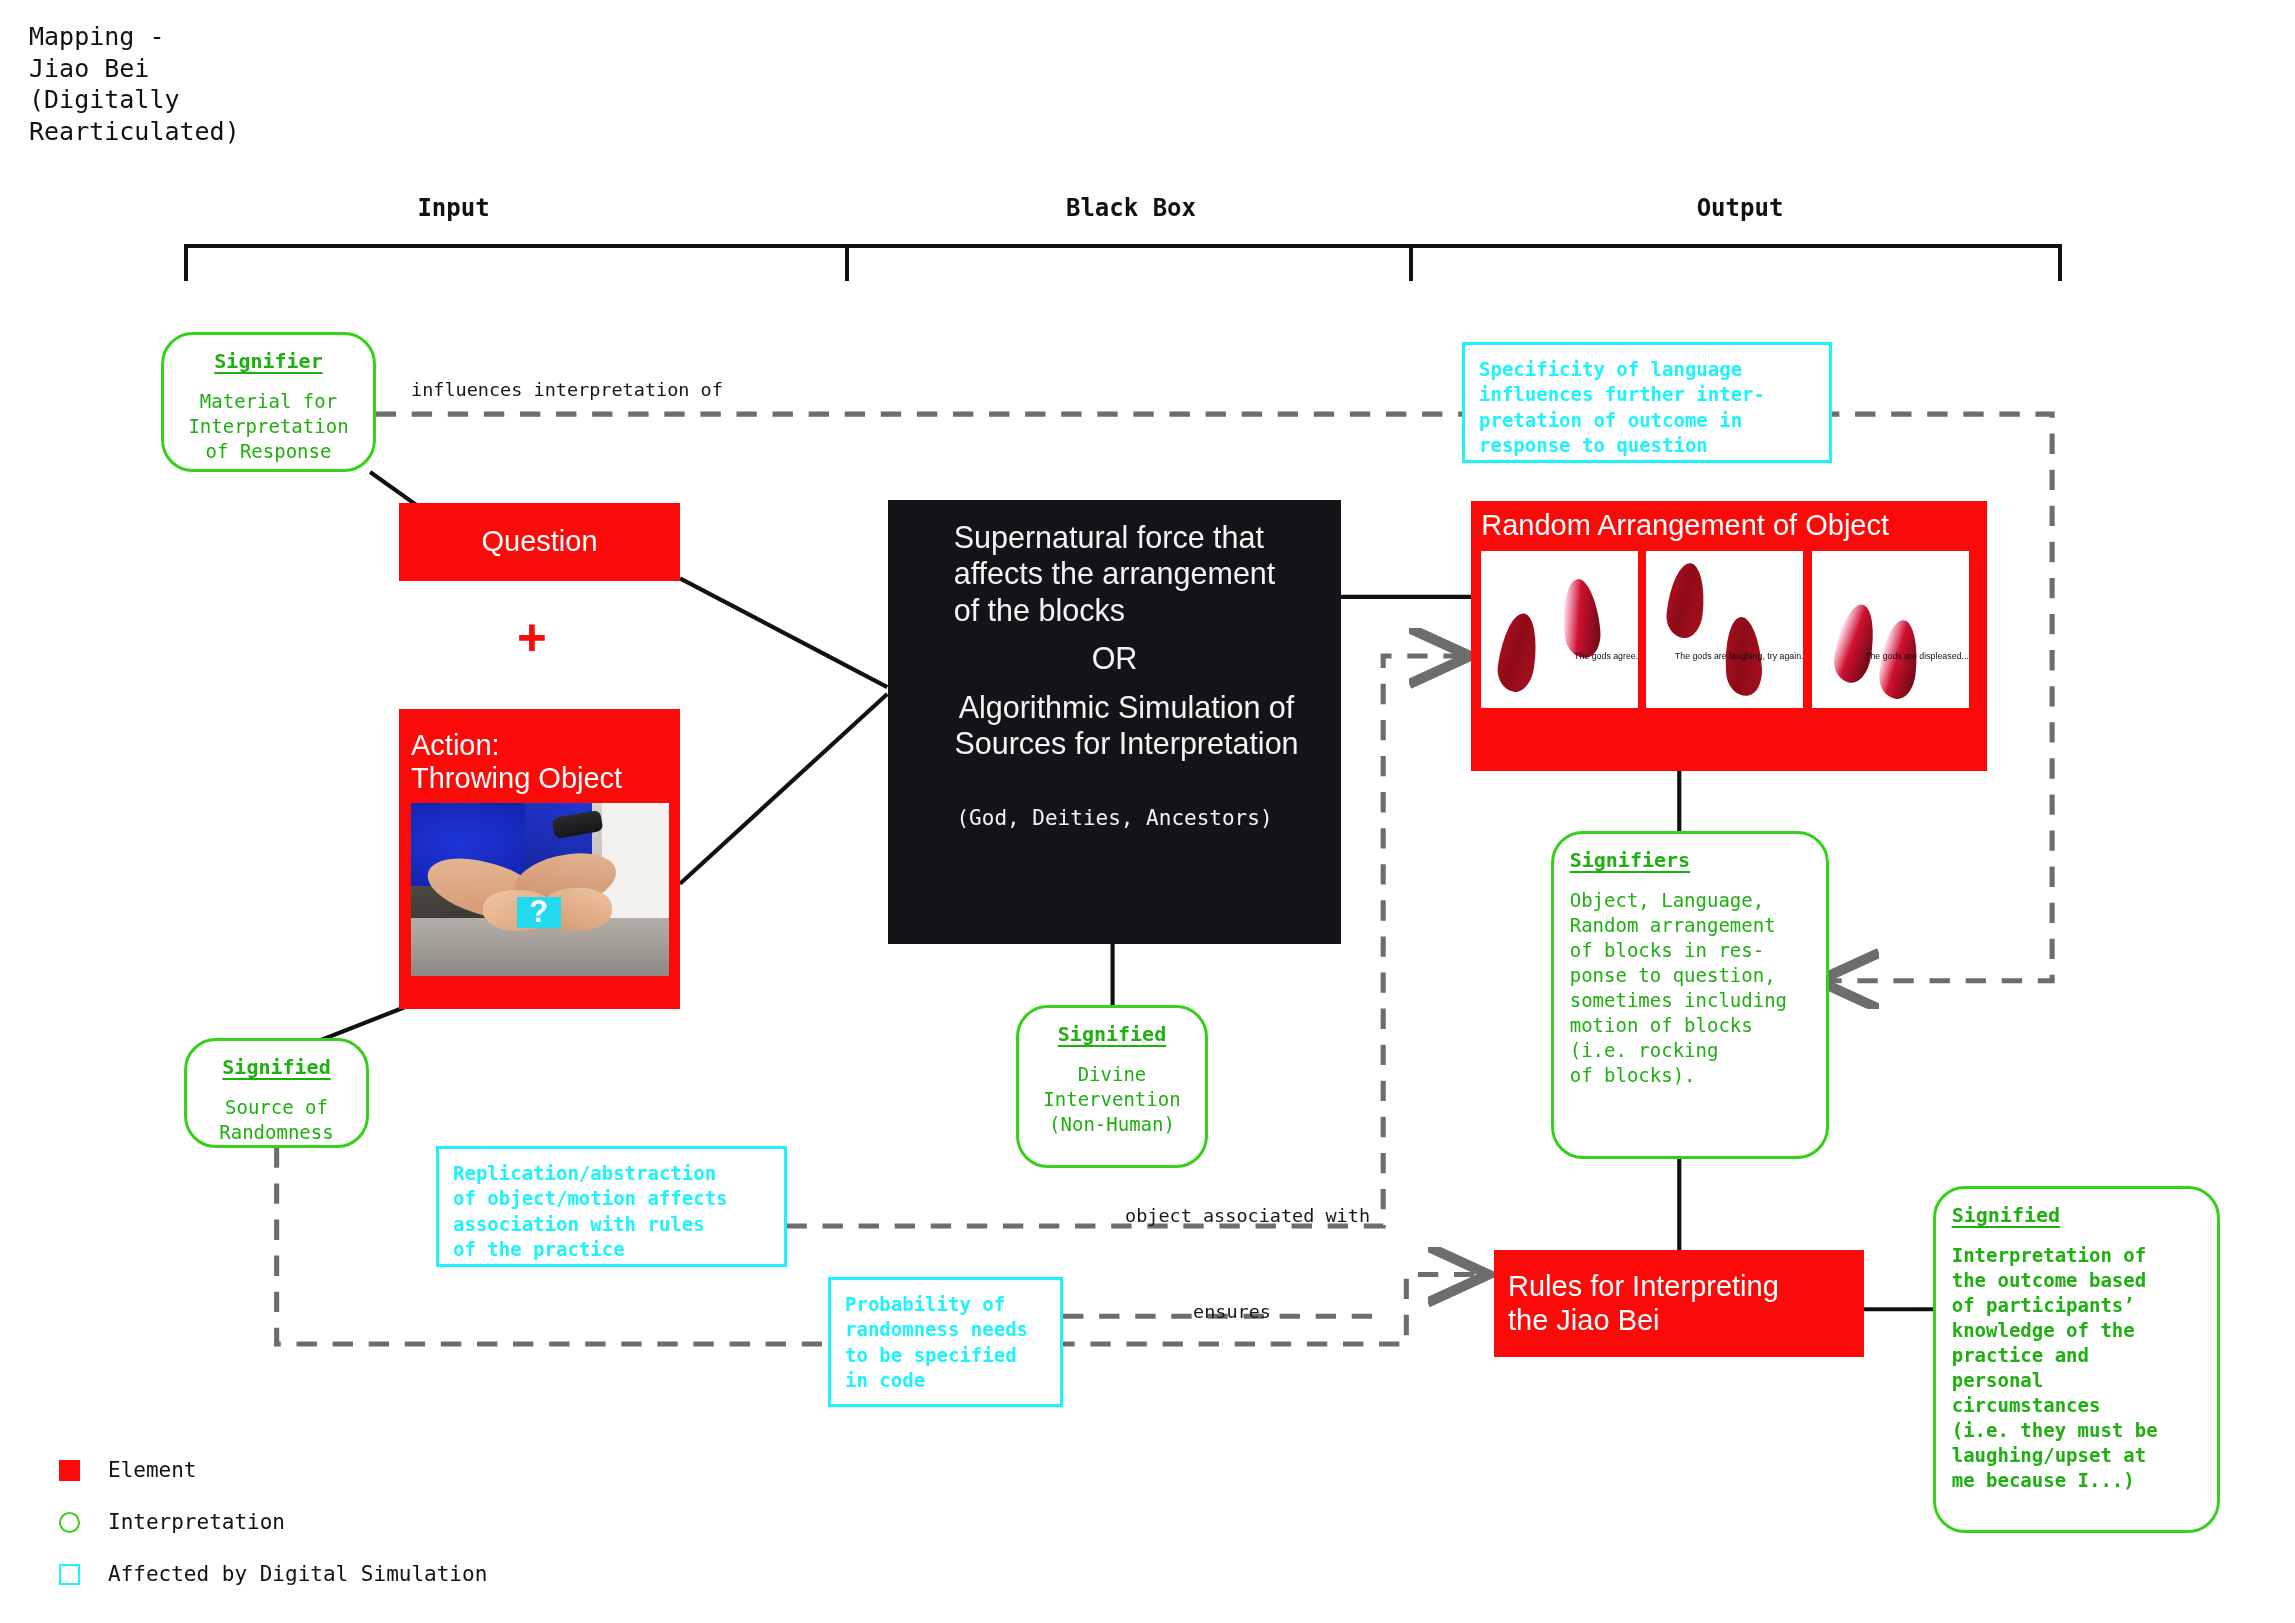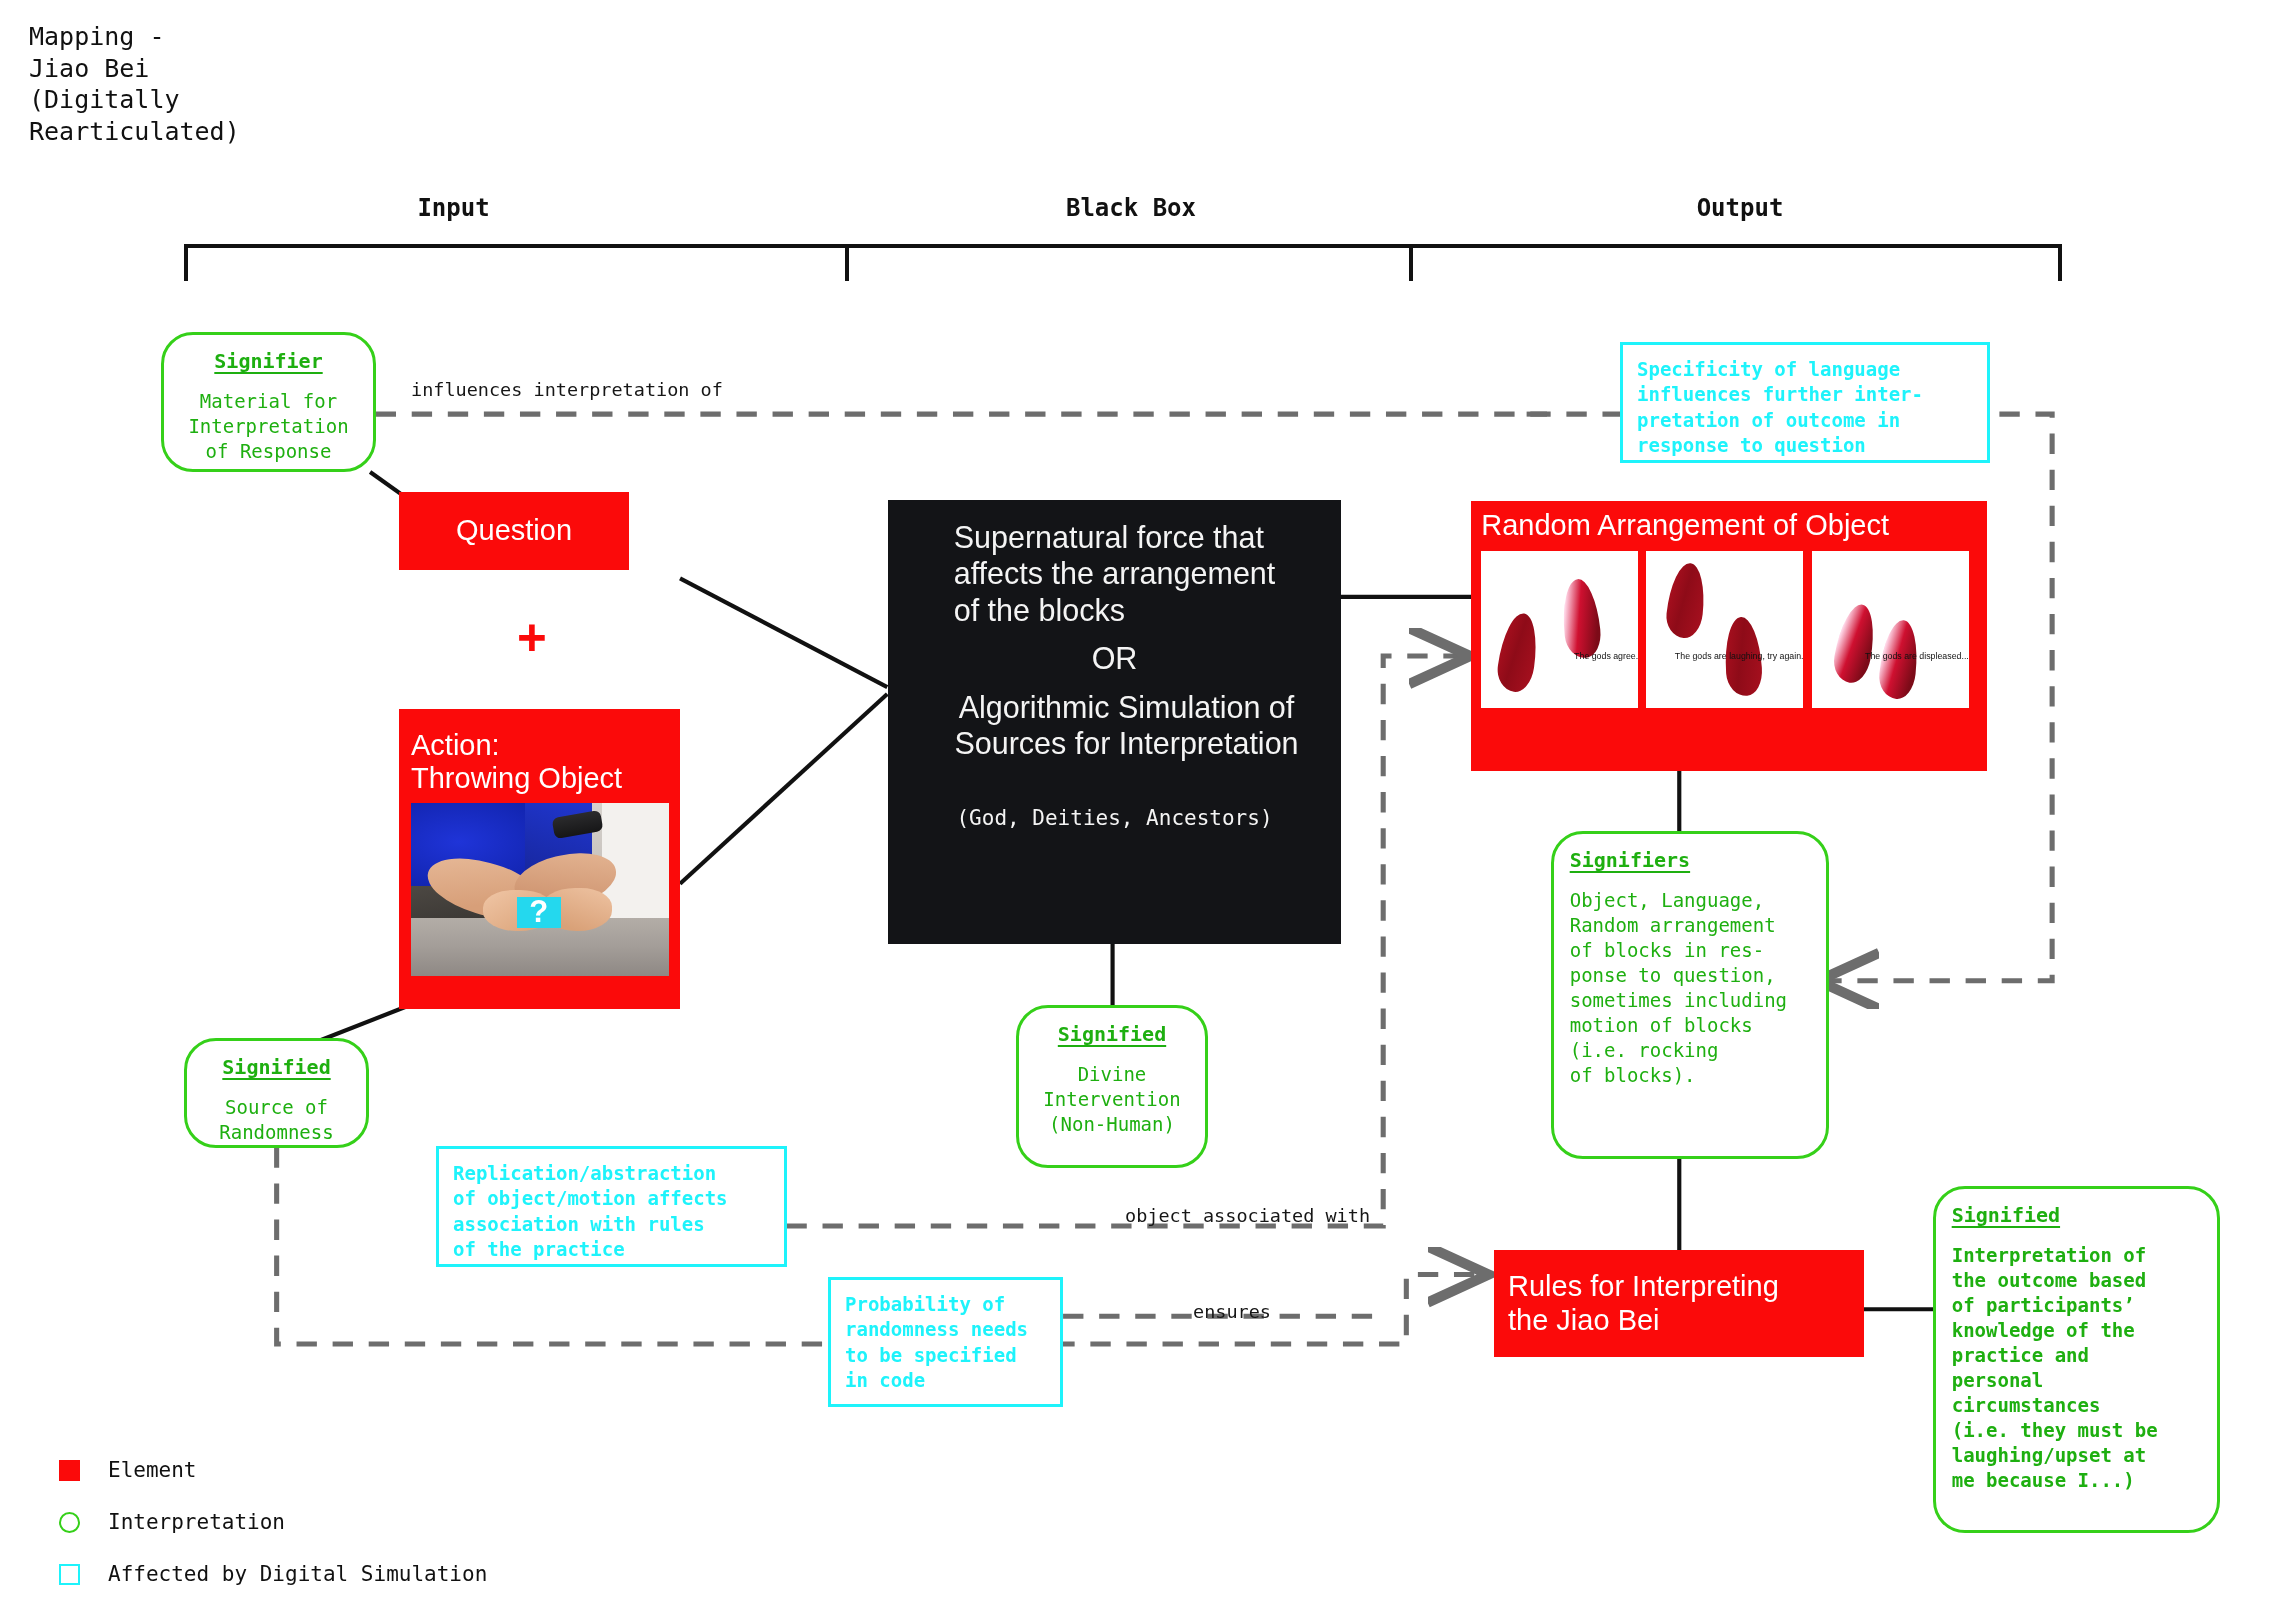--- a/index.html
+++ b/index.html
@@ -289,21 +289,21 @@
 
   <div class="node greenbox" style="left:161px; top:332px; width:215px; height:140px;">
     <div class="gb-inner gb-center">
       <div class="gb-title">Signifier</div>
       <div class="gb-body">Material for
 Interpretation
 of Response</div>
     </div>
   </div>
 
-  <div class="node redbox center" style="left:399px; top:492px; width:230px; height:78px;">
+  <div class="node redbox center" style="left:399px; top:503px; width:281px; height:78px;">
     <div class="redbox-title">Question</div>
   </div>
 
   <div class="plus-sign" style="left:517px; top:612px;">+</div>
 
   <div class="node redbox" style="left:399px; top:709px; width:281px; height:300px; padding:20px 12px;">
     <div class="redbox-title" style="white-space:pre-line;">Action:
 Throwing Object</div>
     <div class="photo-hands" style="margin-top:8.3px; width:258px; height:173px;">
       <div class="ph-shirt"></div>
@@ -399,21 +399,21 @@
 knowledge of the
 practice and
 personal
 circumstances
 (i.e. they must be
 laughing/upset at
 me because I...)</div>
     </div>
   </div>
 
-  <div class="node cyanbox" style="left:1620px; top:342px; width:370px; height:121px;">
+  <div class="node cyanbox" style="left:1462px; top:342px; width:370px; height:121px;">
     <div class="cb-body">Specificity of language
 influences further inter-
 pretation of outcome in
 response to question</div>
   </div>
 
   <div class="node cyanbox" style="left:436px; top:1146px; width:351px; height:121px;">
     <div class="cb-body">Replication/abstraction
 of object/motion affects
 association with rules

